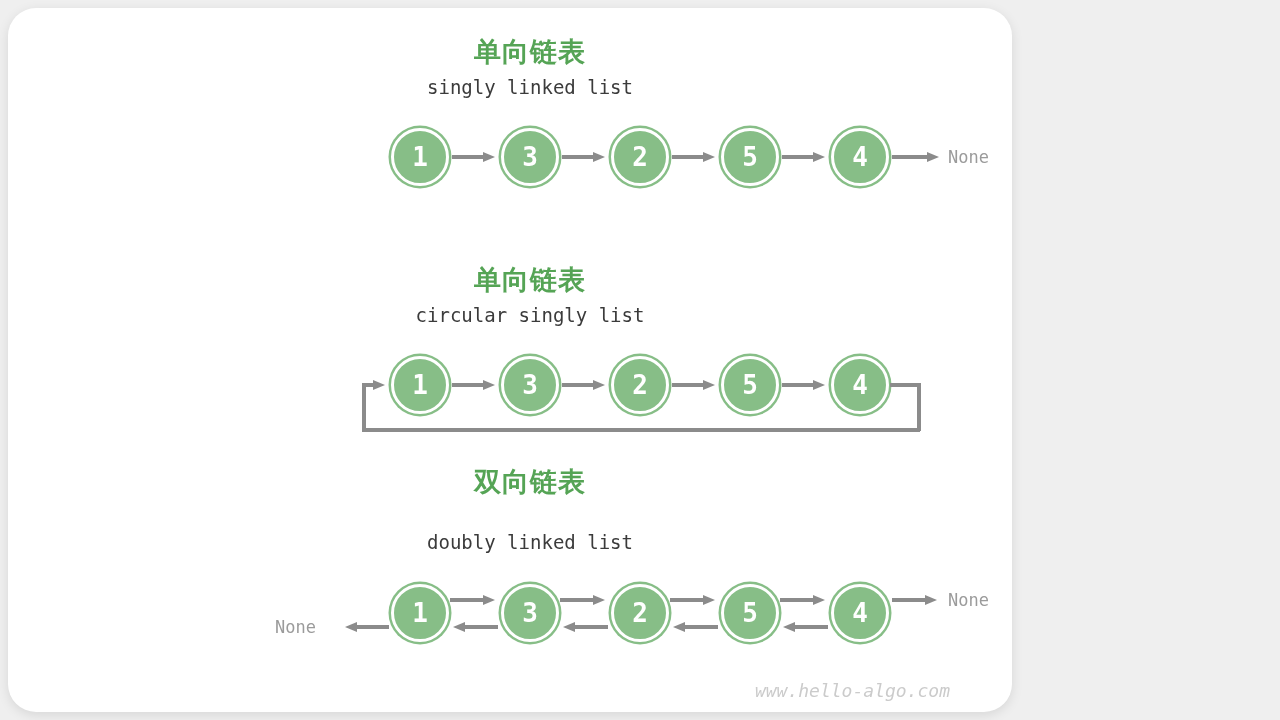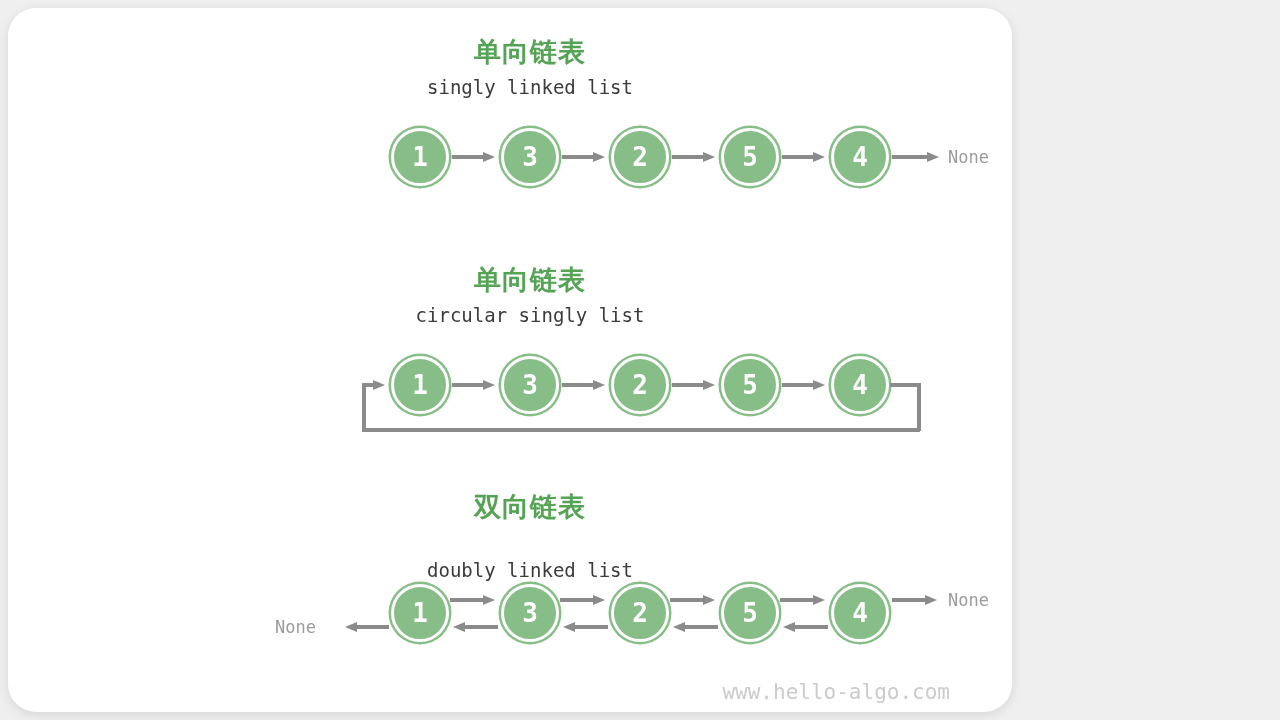--- a/index.html
+++ b/index.html
@@ -28,21 +28,21 @@
   .node .nv{font-size:26px;font-weight:600;color:#FFFFFF;line-height:1;}
   .arrow{position:absolute;height:3.5px;background:var(--gray-line);}
   .arrow.r::after{content:"";position:absolute;right:-11px;top:50%;transform:translateY(-50%);
         width:0;height:0;border-top:5.5px solid transparent;border-bottom:5.5px solid transparent;
         border-left:12px solid var(--gray-line);}
   .arrow.l::before{content:"";position:absolute;left:-11px;top:50%;transform:translateY(-50%);
         width:0;height:0;border-top:5.5px solid transparent;border-bottom:5.5px solid transparent;
         border-right:12px solid var(--gray-line);}
   .line{position:absolute;background:var(--gray-line);}
   .none-label{position:absolute;font-size:17px;line-height:26px;color:var(--gray-none);white-space:nowrap;}
-  .watermark{position:absolute;top:680px;right:70px;font-size:21px;color:var(--watermark);}
+  .watermark{position:absolute;top:680px;right:70px;font-size:18px;color:var(--watermark);font-style:italic;}
 </style>
 </head>
 <body>
 
 <div class="stage">
   <div class="card"></div>
 
   <section>
     <h2 class="sec-title" style="top:34px">单向链表</h2>
     <div class="sec-sub" style="top:73px">singly linked list</div>
@@ -97,22 +97,22 @@
     <div class="arrow r" style="left:782px;top:383px;width:32px"></div>
 
     <div class="line" style="left:890px;top:383px;width:30px;height:3.5px"></div>
     <div class="line" style="left:917px;top:383px;width:3.5px;height:48px"></div>
     <div class="line" style="left:362px;top:428px;width:558px;height:3.5px"></div>
     <div class="line" style="left:362px;top:383px;width:3.5px;height:48px"></div>
     <div class="arrow r" style="left:363px;top:383px;width:11px"></div>
   </section>
 
   <section>
-    <h2 class="sec-title" style="top:489px">双向链表</h2>
-    <div class="sec-sub" style="top:556px">doubly linked list</div>
+    <h2 class="sec-title" style="top:464px">双向链表</h2>
+    <div class="sec-sub" style="top:528px">doubly linked list</div>
 
     <div class="node" style="left:391px;top:584px">
         <span class="nv">1</span>
       </div>
     <div class="node" style="left:501px;top:584px">
         <span class="nv">3</span>
       </div>
     <div class="node" style="left:611px;top:584px">
         <span class="nv">2</span>
       </div>

